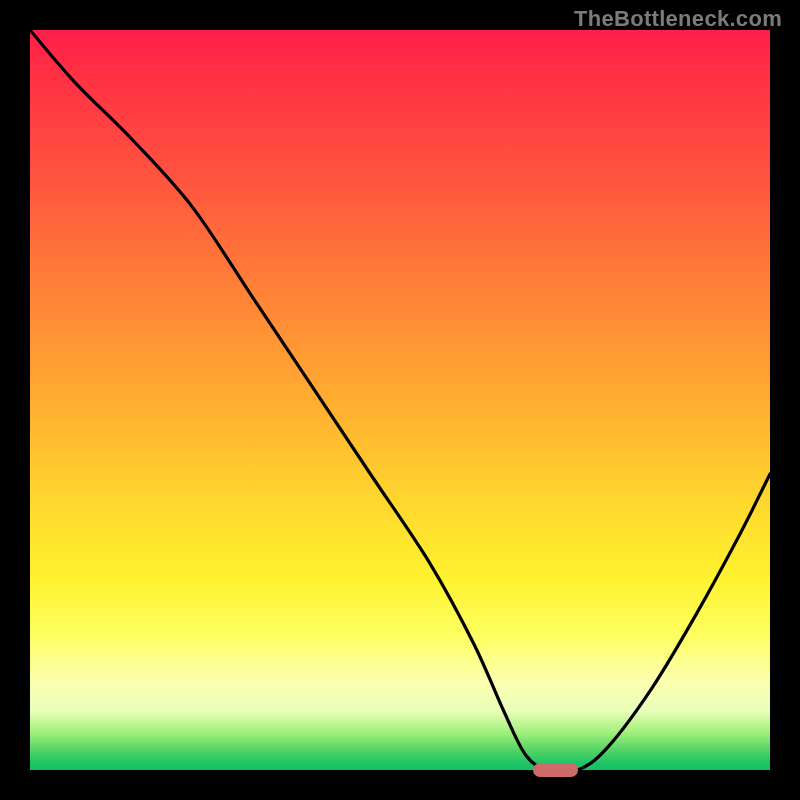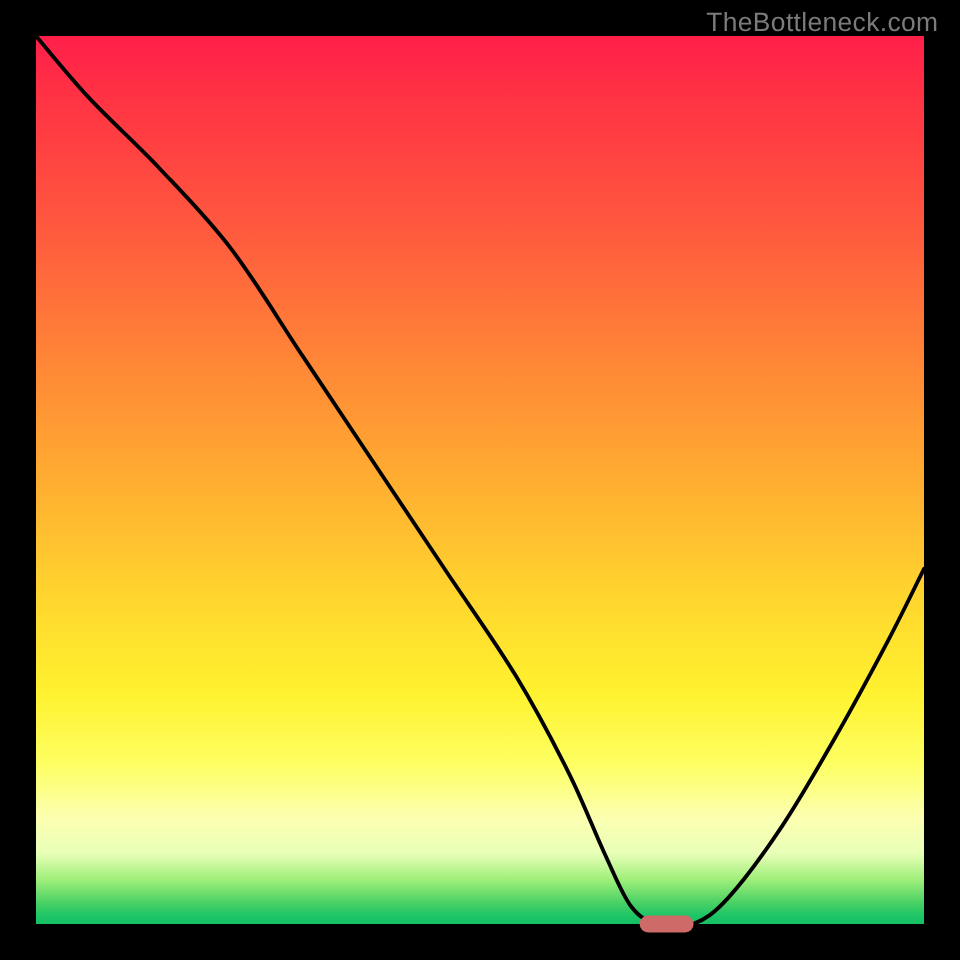--- a/index.html
+++ b/index.html
@@ -41,21 +41,21 @@
       #1fc566 99%,
       #14c064 100%
     );
   }
   .watermark {
     position: absolute;
     top: 6px;
     right: 18px;
     color: #7b7b7b;
     font-size: 22px;
-    font-weight: 400;
+    font-weight: 700;
     letter-spacing: 0.3px;
     user-select: none;
   }
   svg.curve {
     position: absolute;
     left: 0;
     top: 0;
     width: 740px;
     height: 740px;
     overflow: visible;

